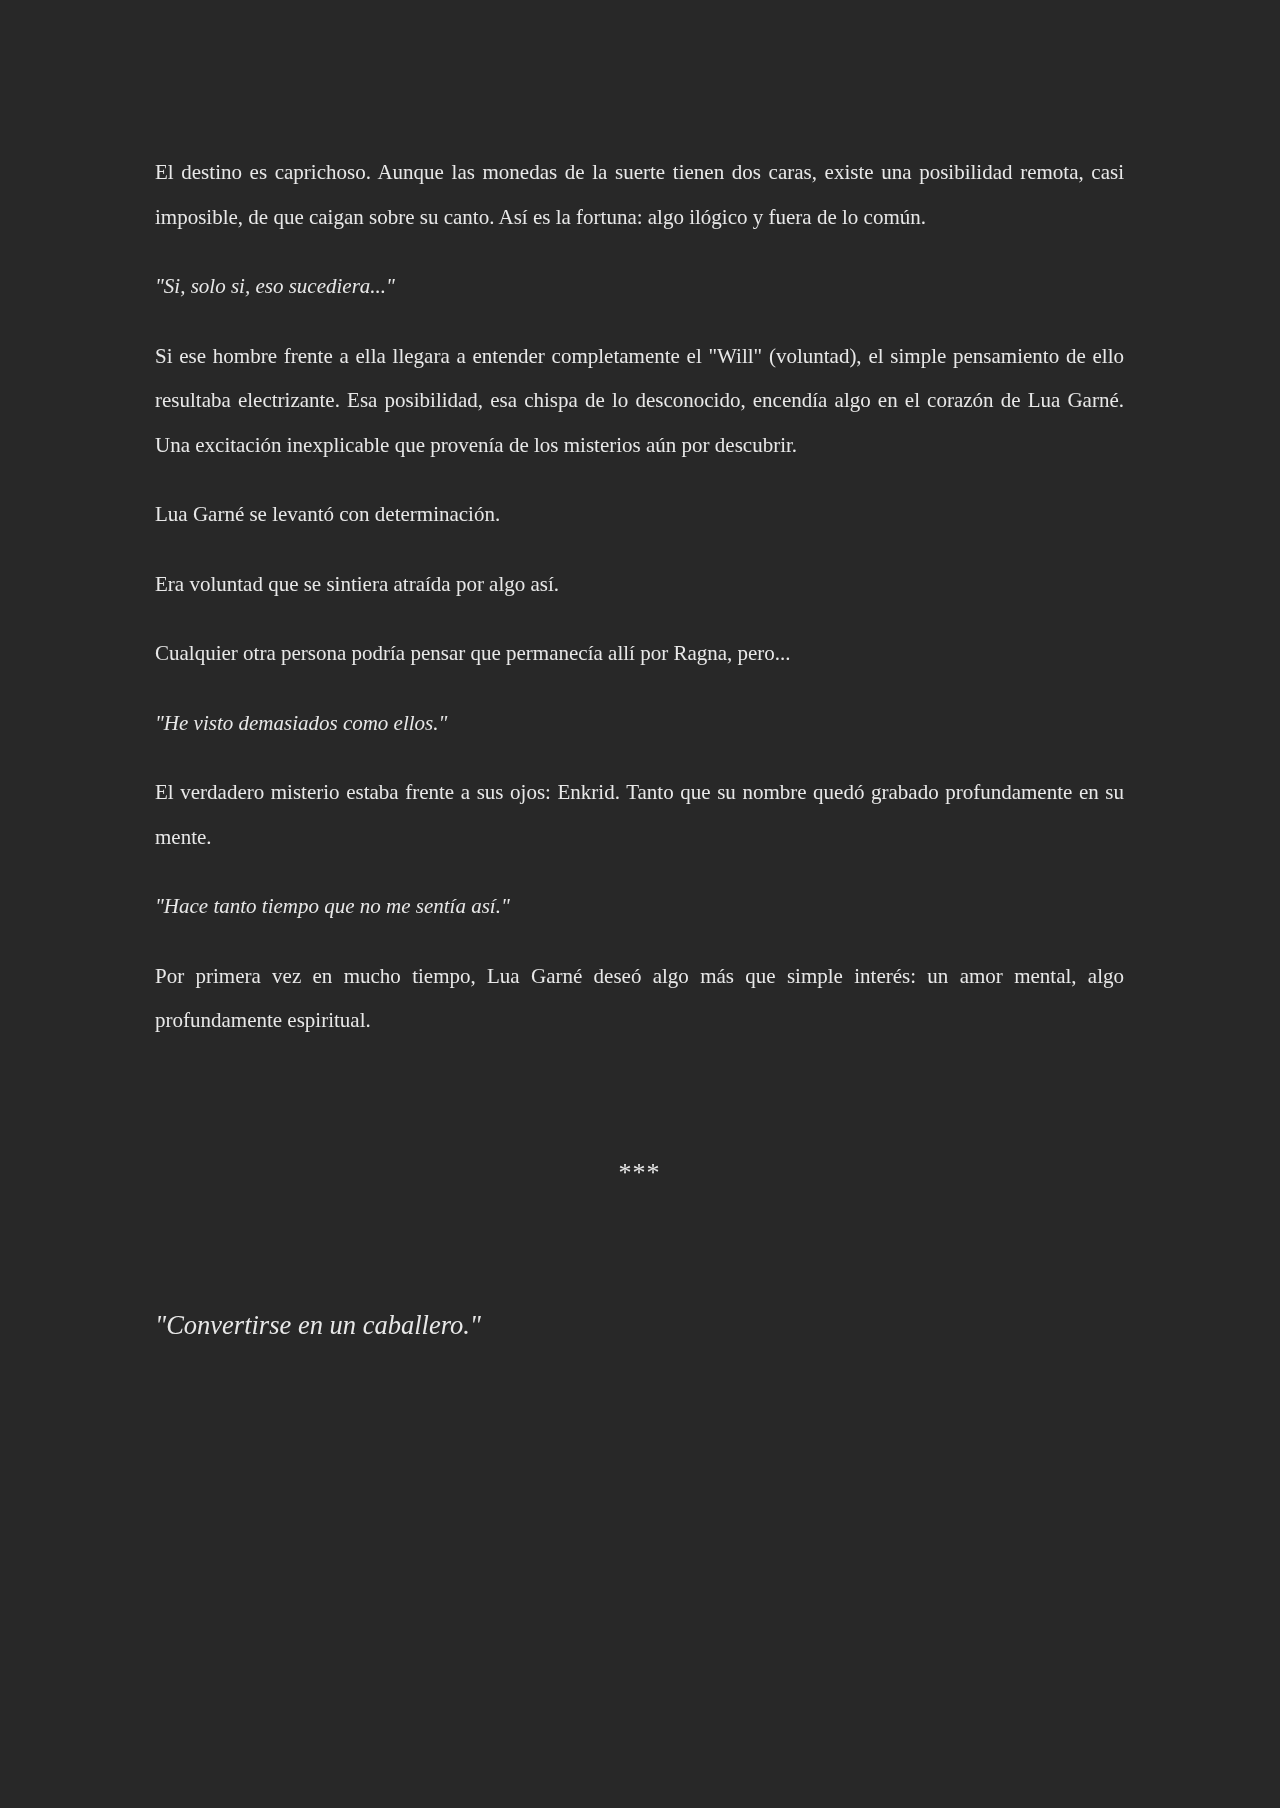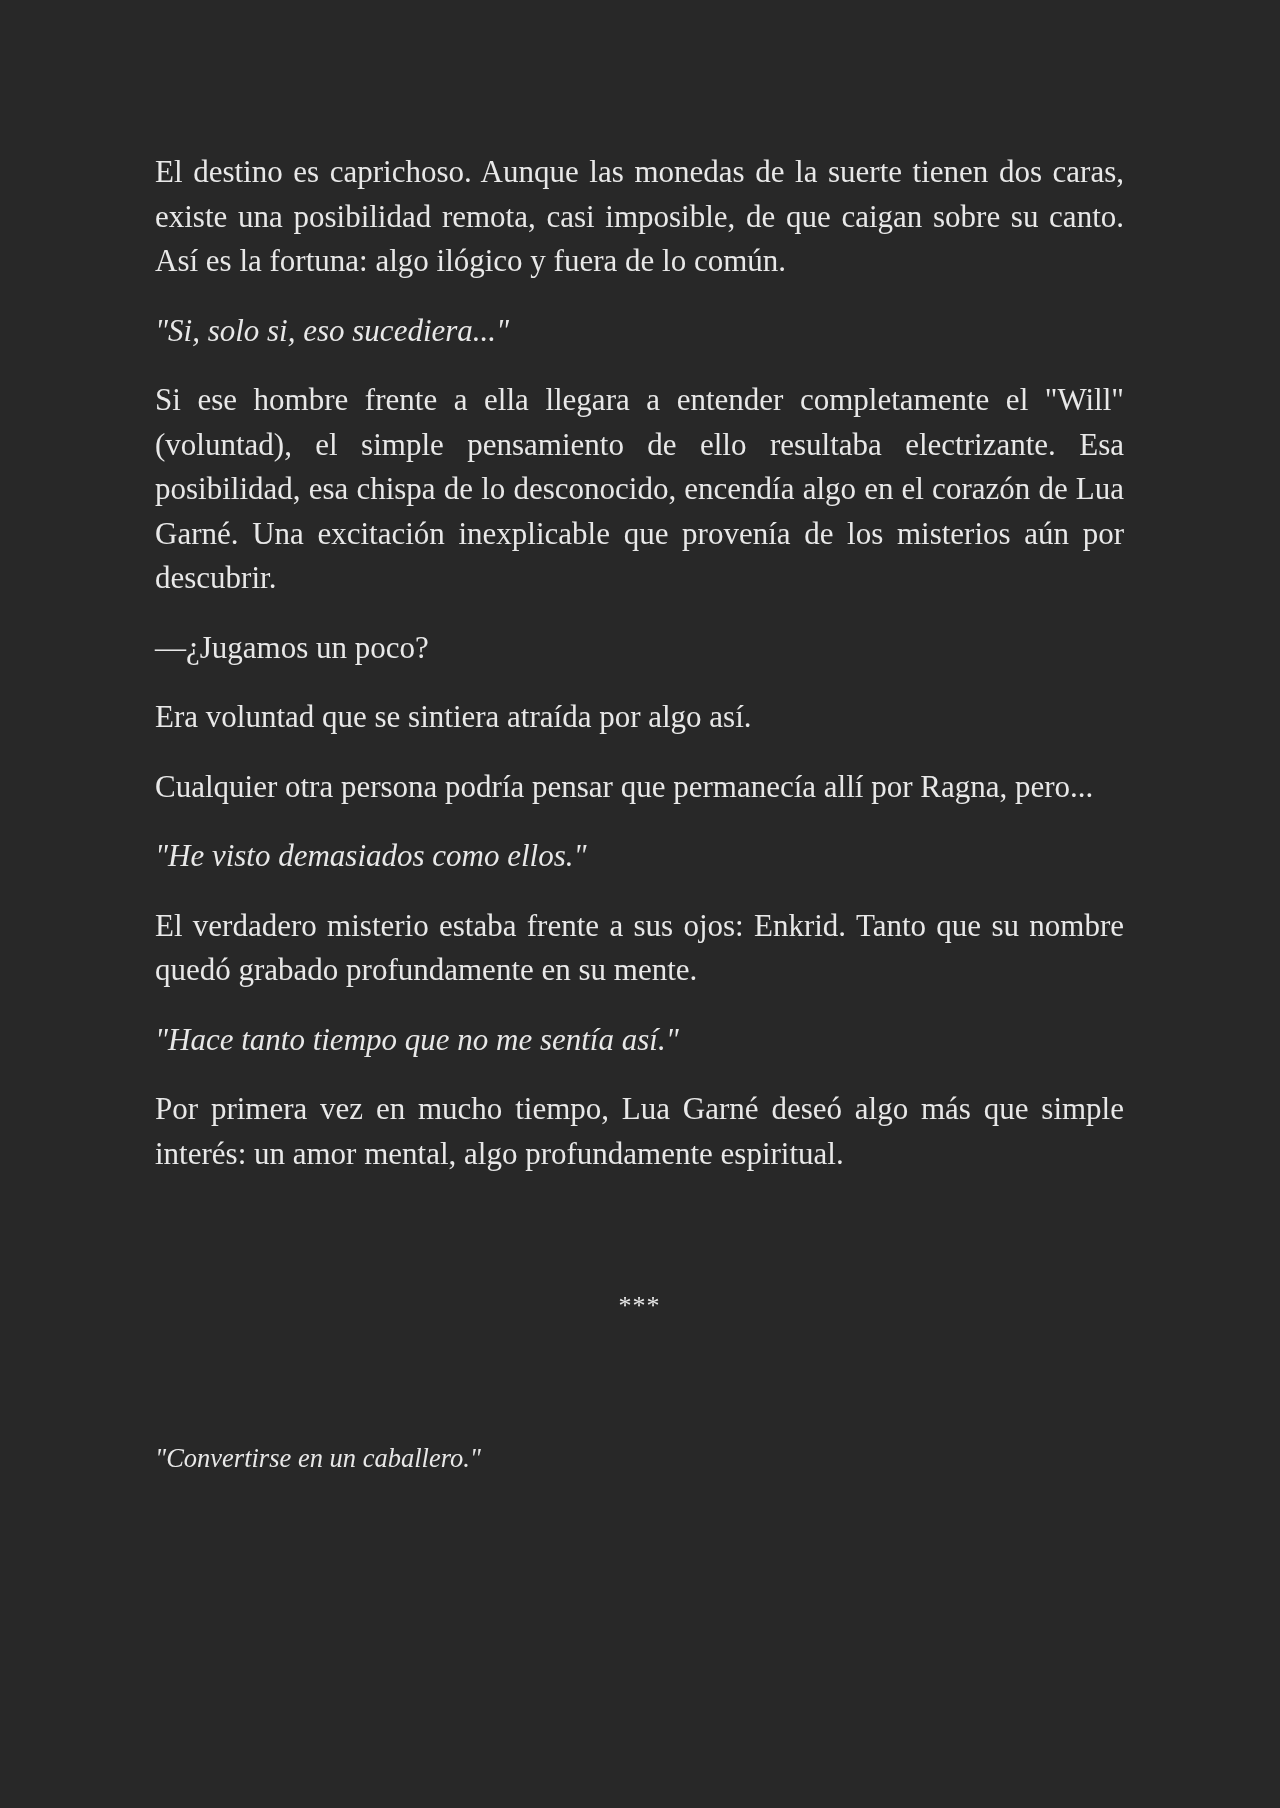--- a/index.html
+++ b/index.html
@@ -15,21 +15,21 @@
       color: #e8e8e8;
     }
     .reader {
       position: relative;
       box-sizing: border-box;
       width: 1280px;
       padding: 150px 156px 0 155px;
     }
     .chapter-text p {
       margin: 0 0 25px 0;
-      font-size: 31px;
+      font-size: 21px;
       line-height: 44.5px;
       text-align: justify;
       letter-spacing: 0px;
     }
     .chapter-text p.thought {
       font-style: italic;
       text-align: left;
     }
     .scene-break {
       text-align: center;
@@ -48,21 +48,21 @@
     }
   </style>
 </head>
 <body>
 
 <main class="reader">
   <section class="chapter-text">
     <p>El destino es caprichoso. Aunque las monedas de la suerte tienen dos caras, existe una posibilidad remota, casi imposible, de que caigan sobre su canto. Así es la fortuna: algo ilógico y fuera de lo común.</p>
     <p class="thought">"Si, solo si, eso sucediera..."</p>
     <p>Si ese hombre frente a ella llegara a entender completamente el "Will" (voluntad), el simple pensamiento de ello resultaba electrizante. Esa posibilidad, esa chispa de lo desconocido, encendía algo en el corazón de Lua Garné. Una excitación inexplicable que provenía de los misterios aún por descubrir.</p>
-    <p>—¿Jugamos un poco?</p>
+    <p>Lua Garné se levantó con determinación.</p>
     <p>Era voluntad que se sintiera atraída por algo así.</p>
     <p>Cualquier otra persona podría pensar que permanecía allí por Ragna, pero...</p>
     <p class="thought">"He visto demasiados como ellos."</p>
     <p>El verdadero misterio estaba frente a sus ojos: Enkrid. Tanto que su nombre quedó grabado profundamente en su mente.</p>
     <p class="thought">"Hace tanto tiempo que no me sentía así."</p>
     <p>Por primera vez en mucho tiempo, Lua Garné deseó algo más que simple interés: un amor mental, algo profundamente espiritual.</p>
   </section>
 
   <div class="scene-break">***</div>
 

